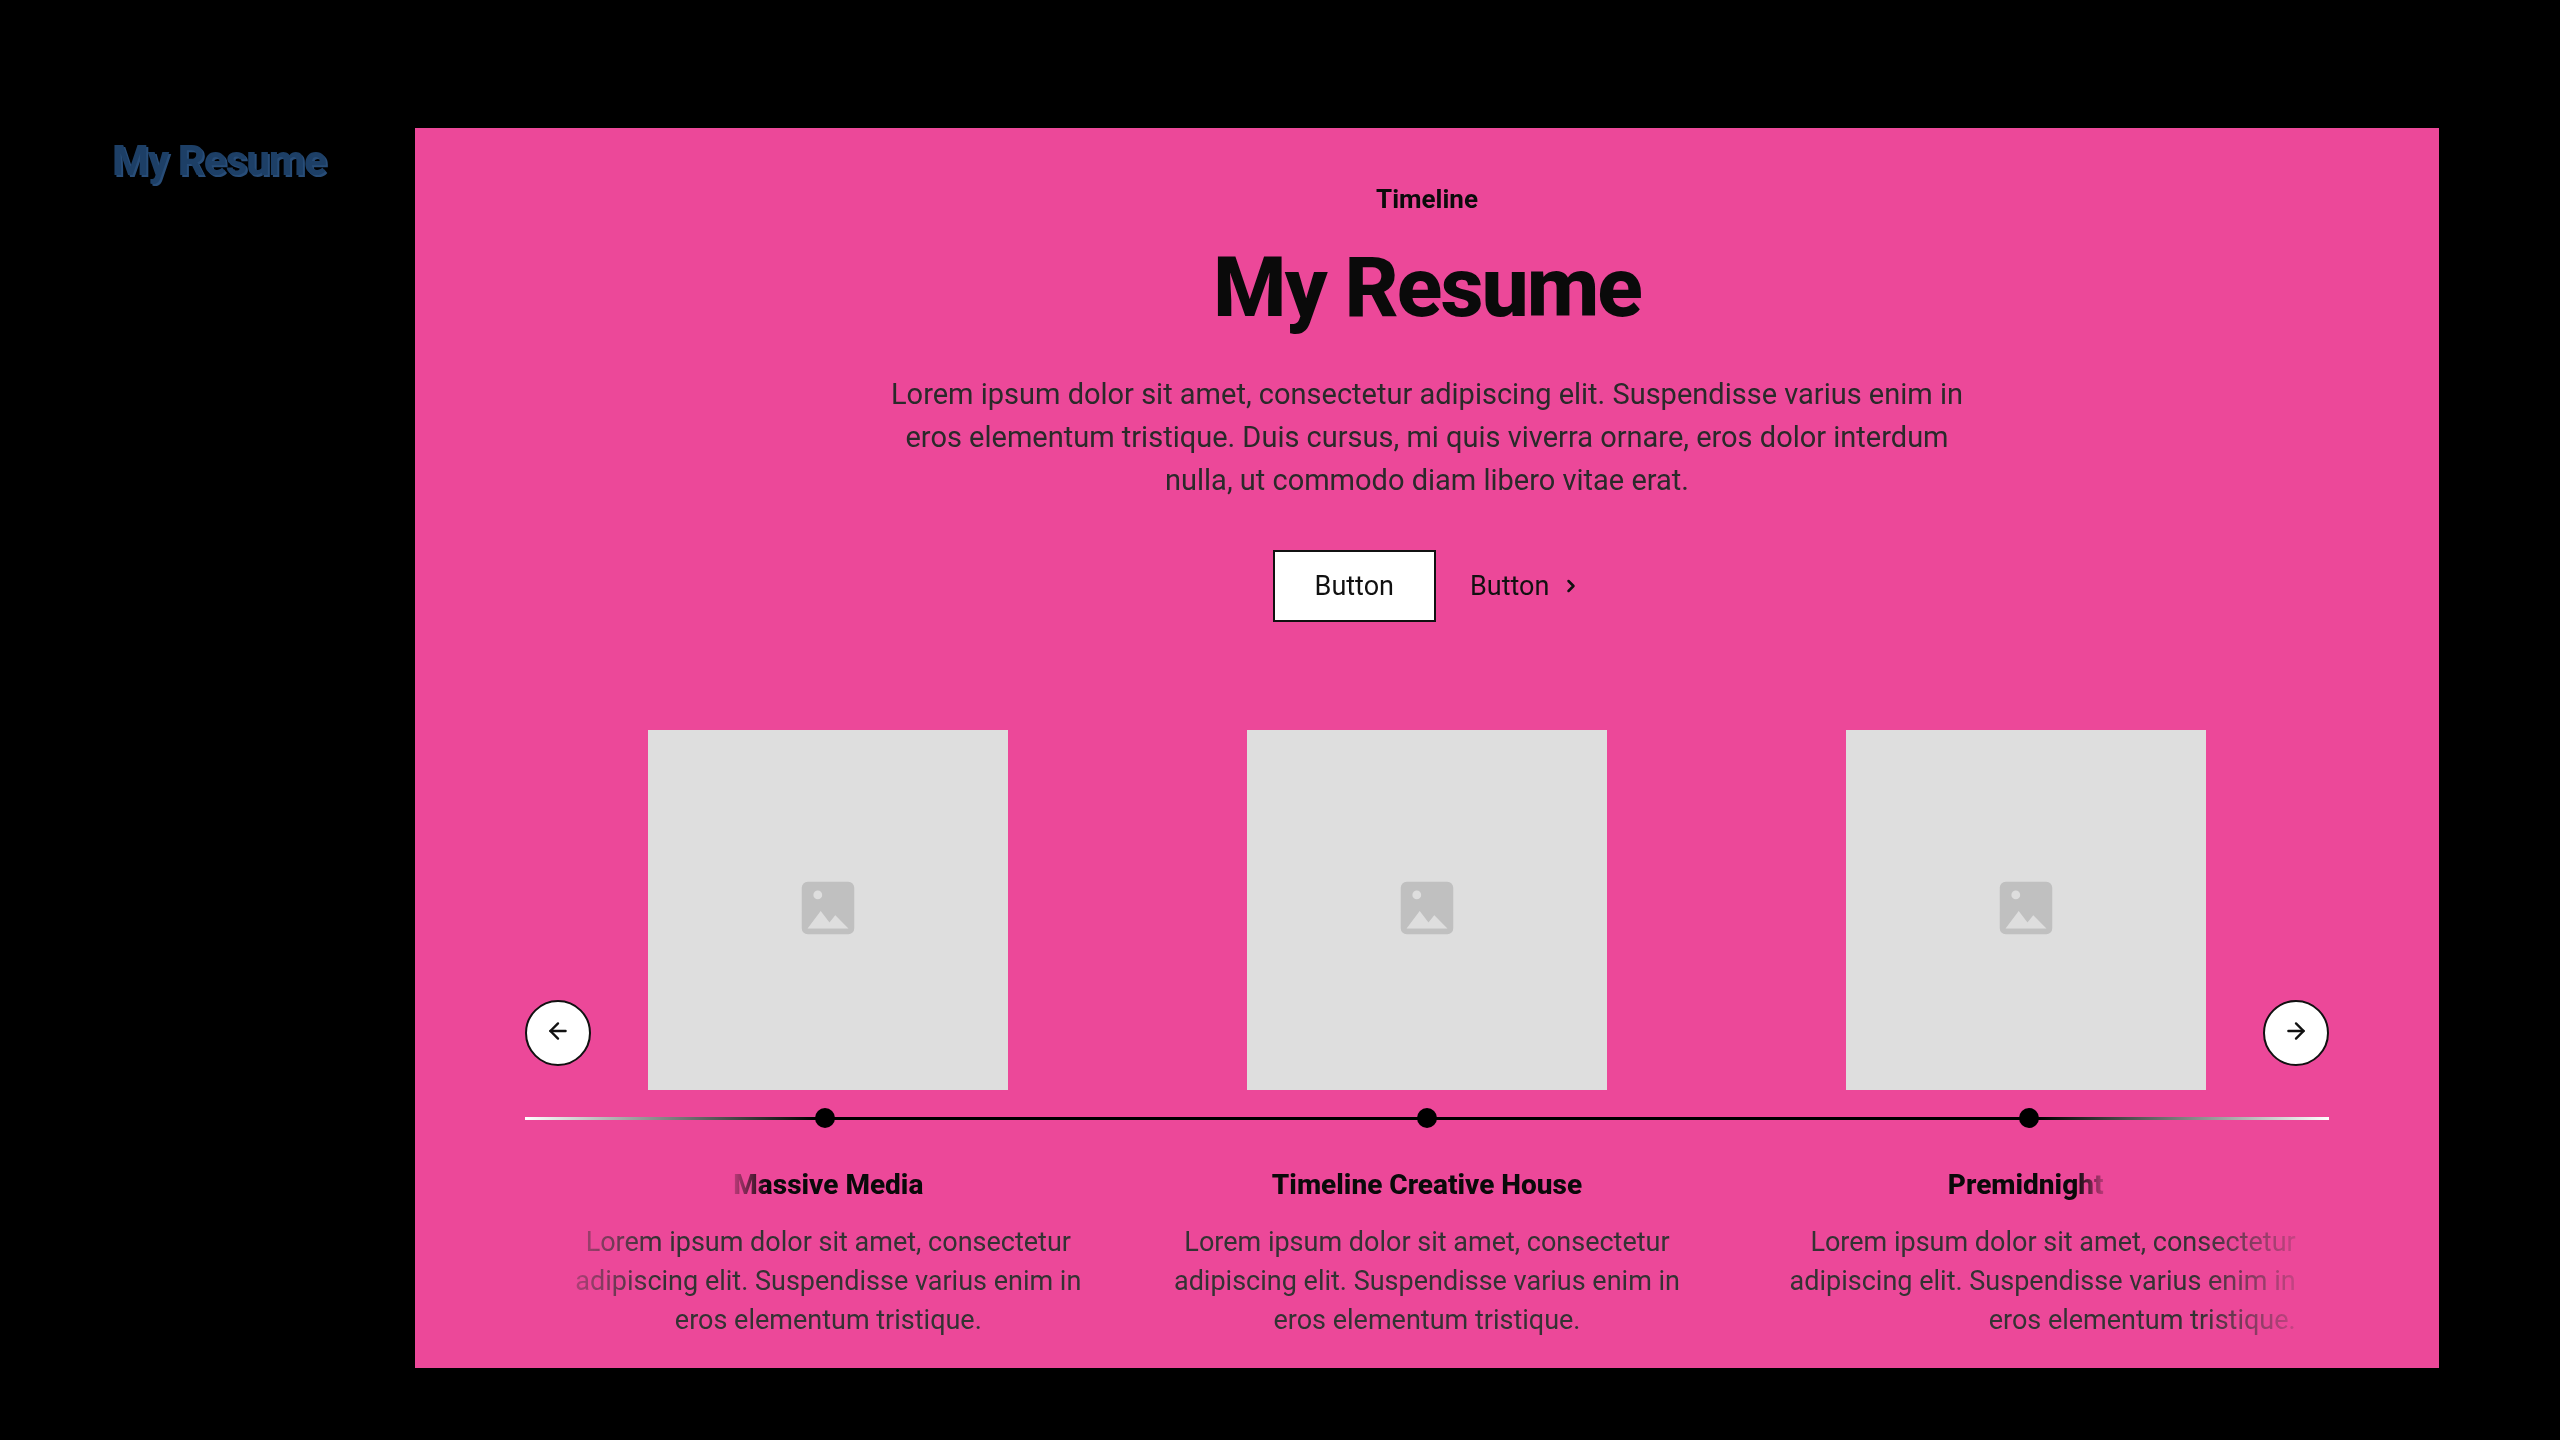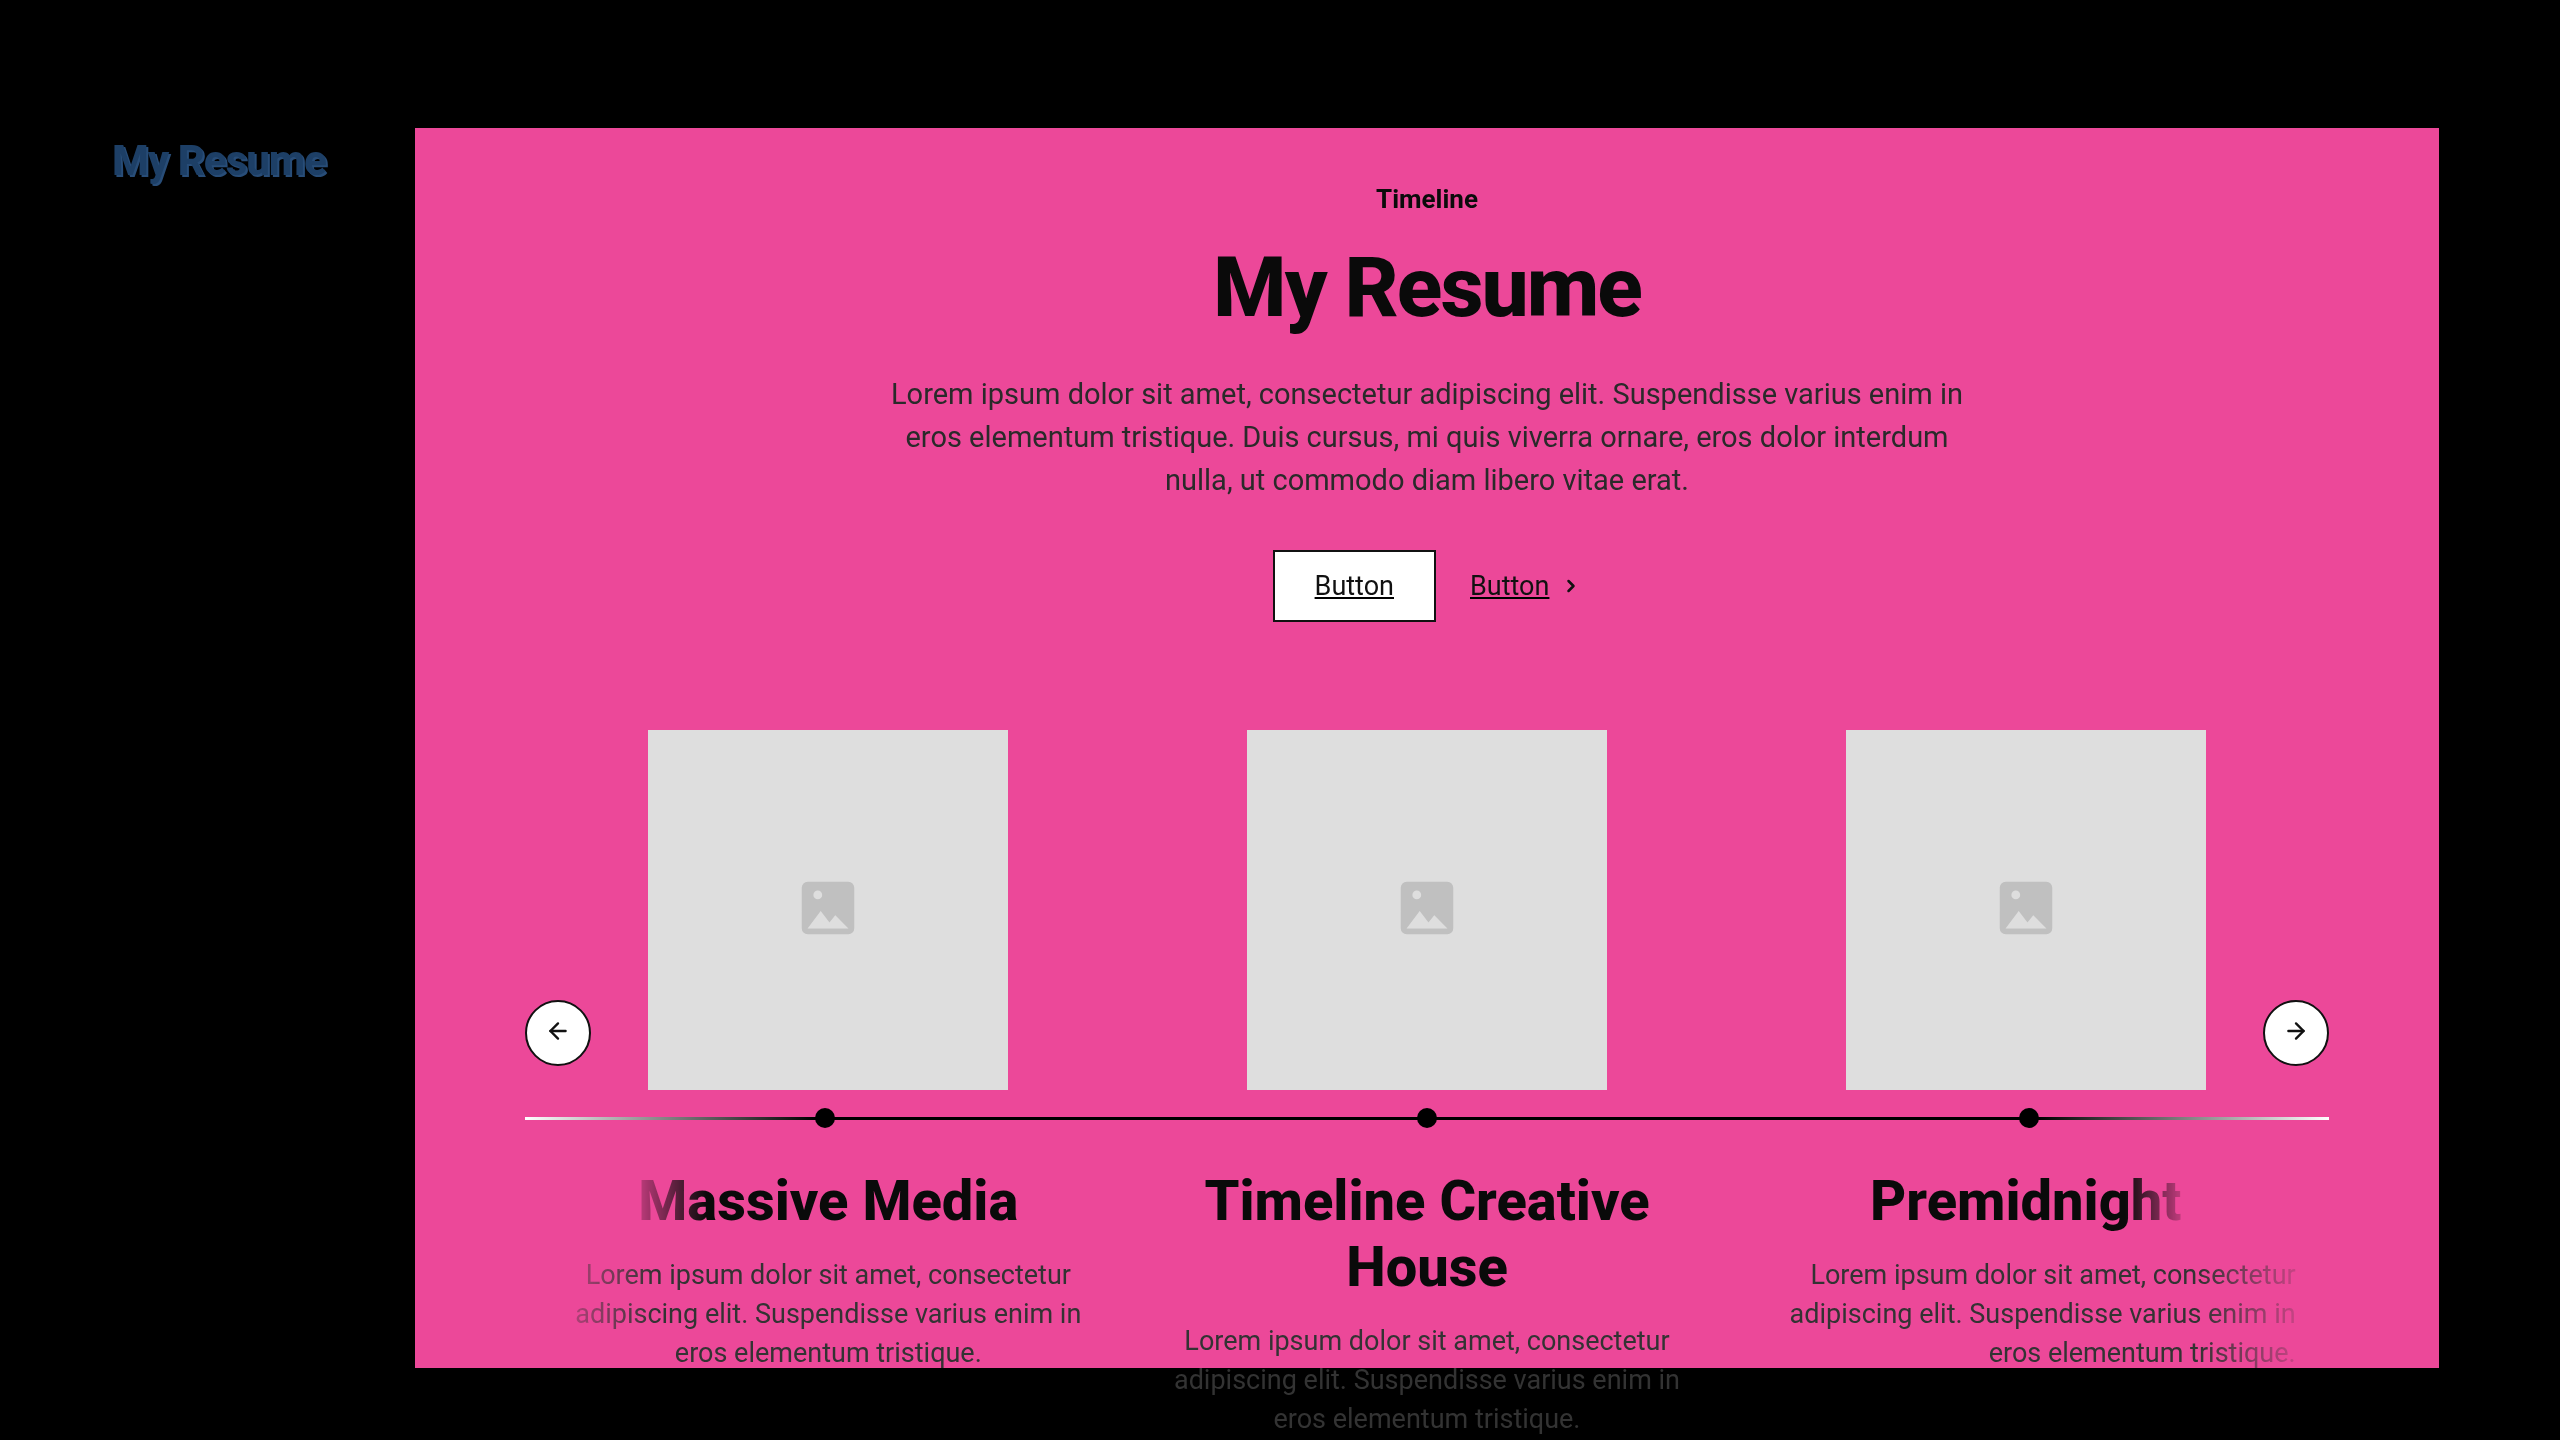--- a/index.html
+++ b/index.html
@@ -55,21 +55,20 @@
     font-size: 29px;
     line-height: 1.48;
     color: #2a2a2a;
   }
   .cta-row {
     display: flex;
     justify-content: center;
     align-items: center;
     gap: 34px;
     margin-bottom: 108px;
-    text-decoration: underline;
   }
   .btn-outline {
     border: 2px solid #111;
     background: #fff;
     color: #111;
     font-size: 27px;
     padding: 18px 40px;
     cursor: pointer;
     font-family: inherit;
   }
@@ -141,21 +140,21 @@
   }
   .dot {
     position: absolute;
     top: 18px;
     width: 20px;
     height: 20px;
     background: #000;
     border-radius: 50%;
   }
   .card-title {
-    font-size: 56px;
+    font-size: 28px;
     font-weight: 800;
     text-align: center;
     color: #0a0a0a;
     margin-bottom: 22px;
   }
   .card-desc {
     font-size: 27px;
     line-height: 1.45;
     text-align: center;
     color: #333;

